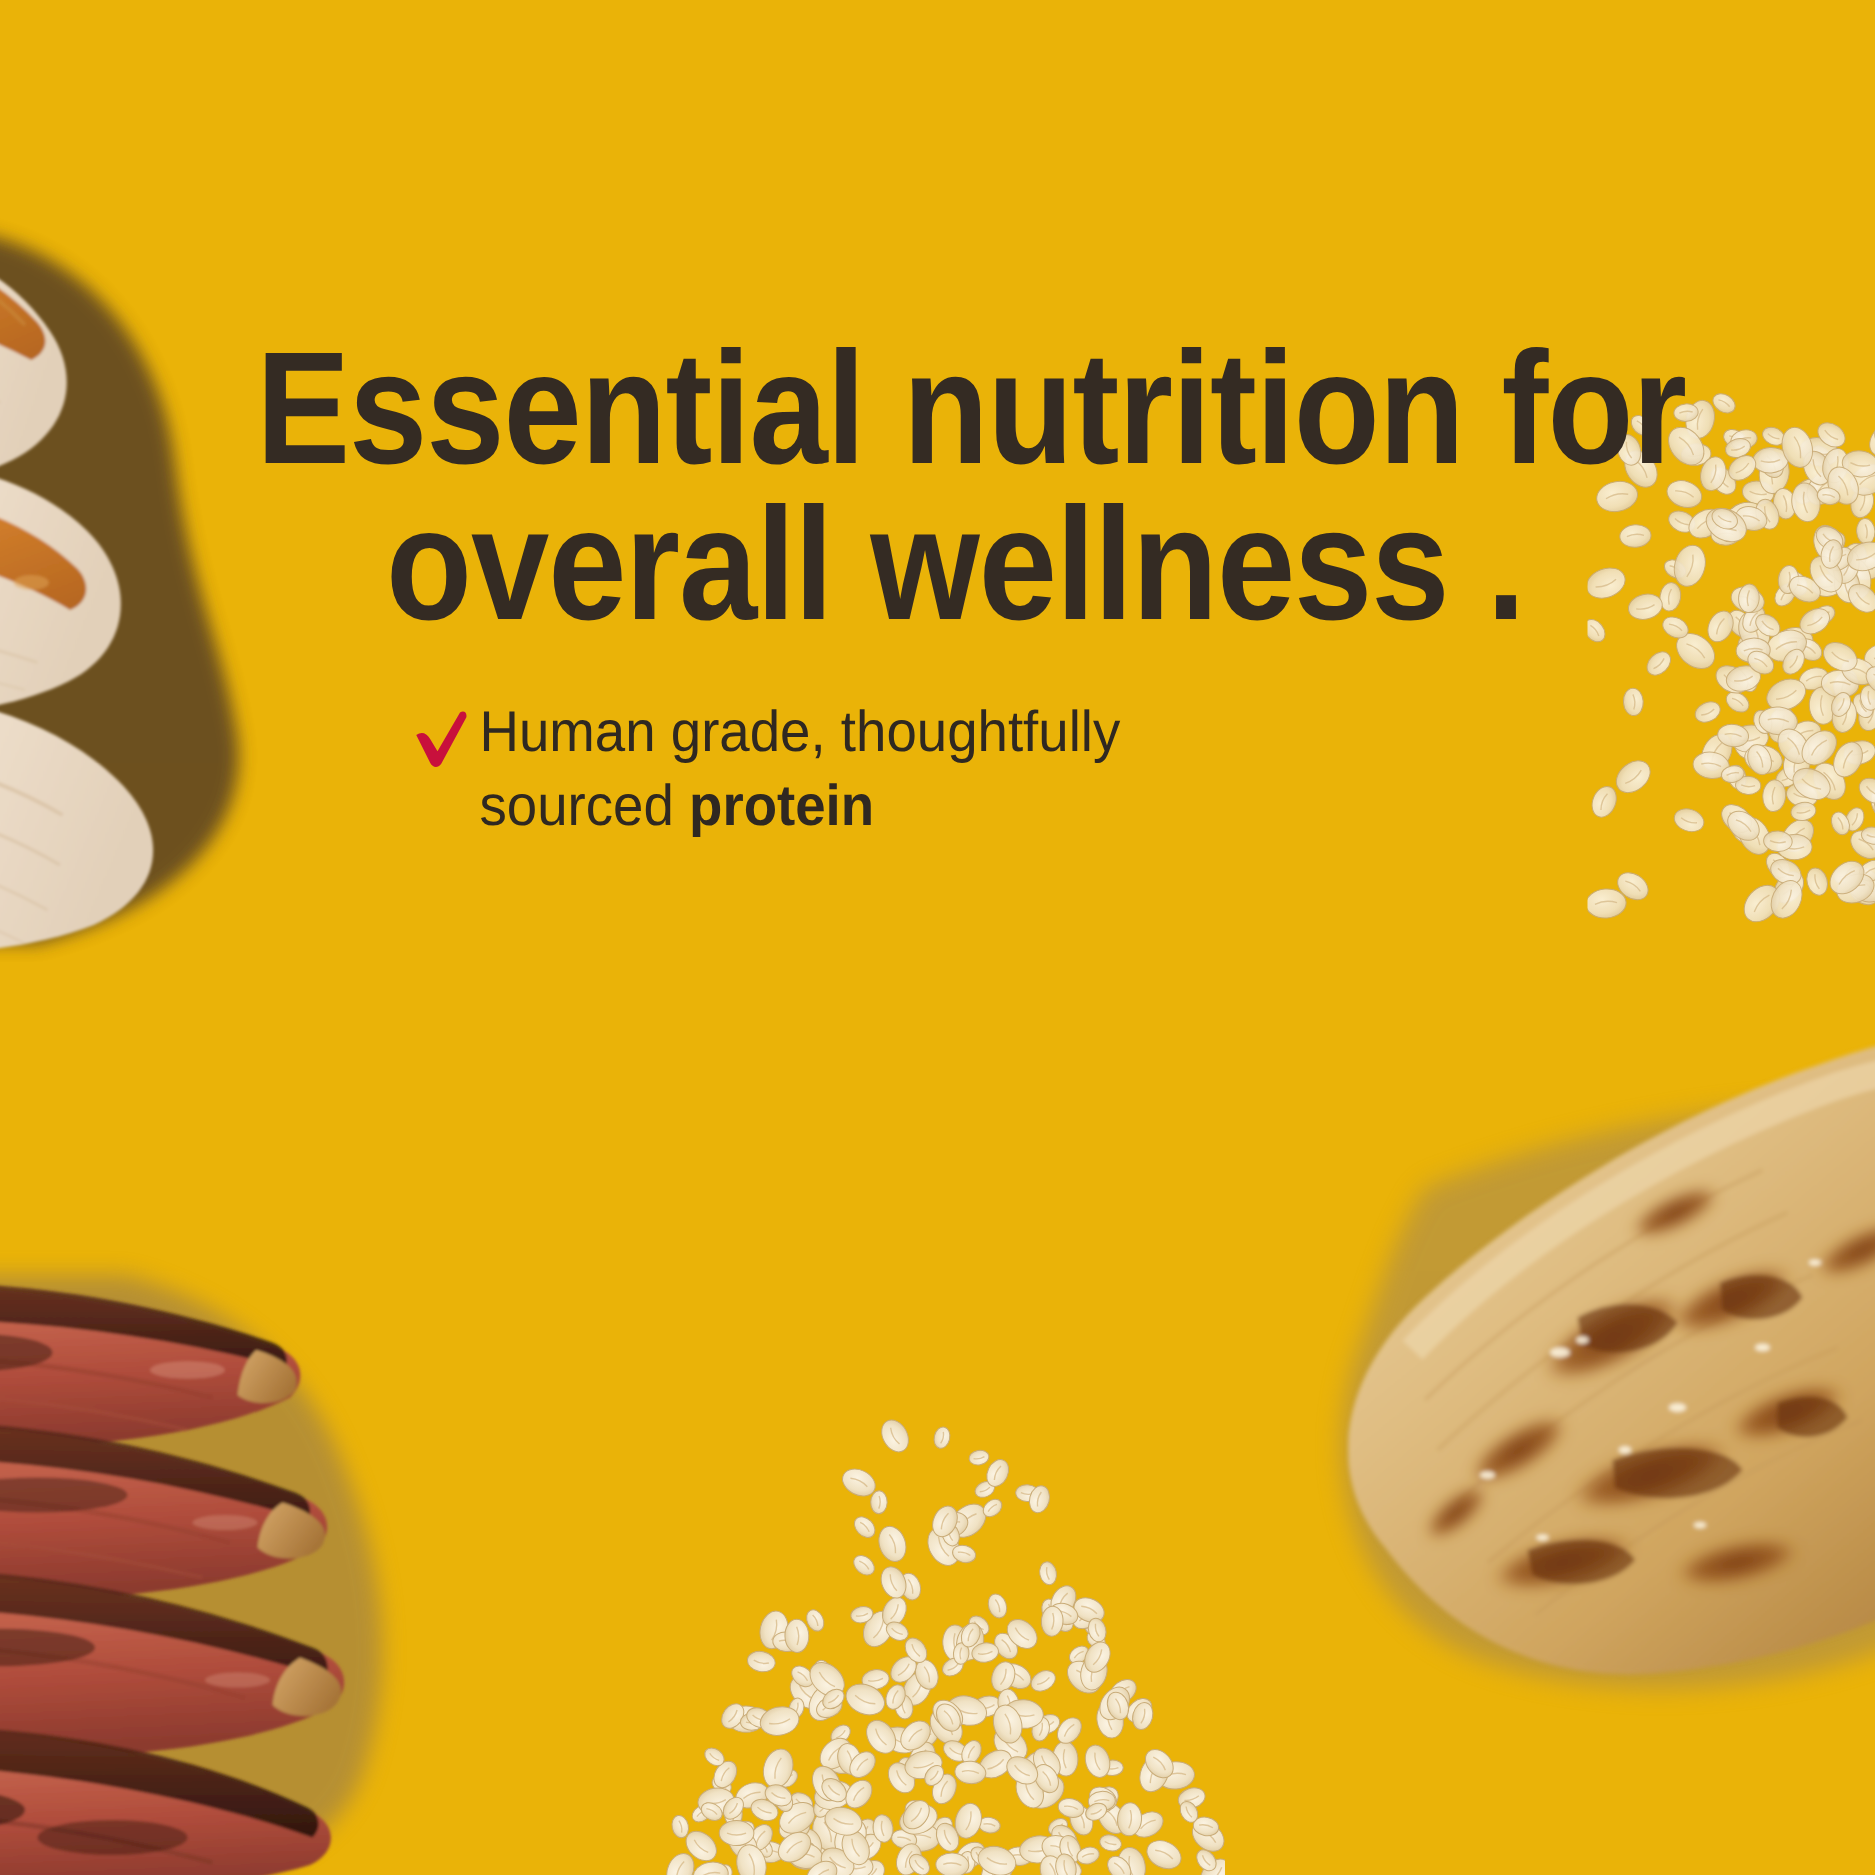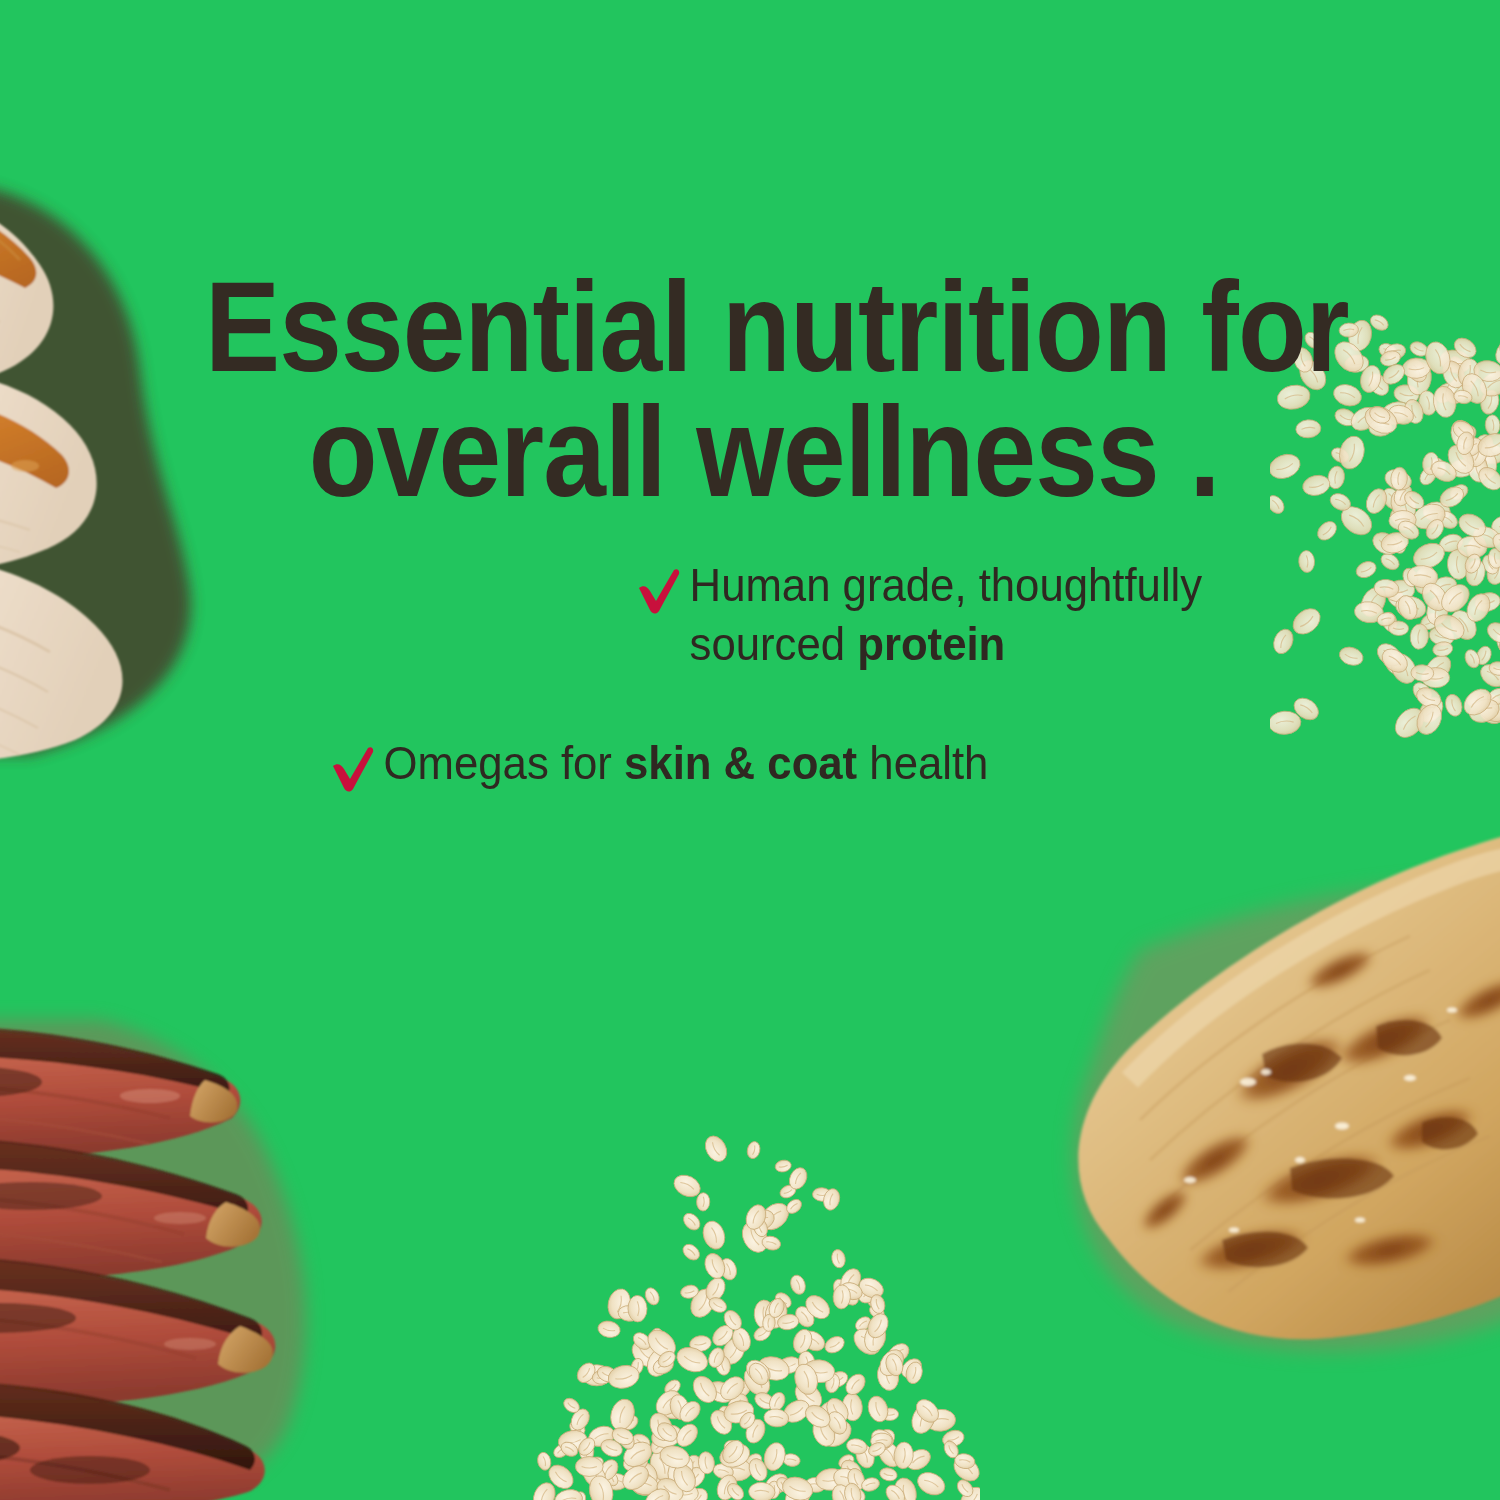--- a/index.html
+++ b/index.html
@@ -1,21 +1,21 @@
 <!DOCTYPE html>
 <html><head>
 <meta charset="utf-8">
 <style>
   html,body{margin:0;padding:0;}
   body{
     width:1500px;height:1500px;overflow:hidden;
     font-family:"Liberation Sans", sans-serif;
     background:#F2E7D5;
   }
-  #stage{position:relative;width:1500px;height:1500px;background:#22c55e;overflow:hidden;}
+  #stage{position:relative;width:1500px;height:1500px;background:#eab308;overflow:hidden;}
 
   .art{position:absolute;pointer-events:none;}
   #art-turkey{left:-120px;top:170px;width:380px;height:600px;}
   #art-steak{left:-150px;top:1000px;width:650px;height:520px;}
   #art-chicken{left:990px;top:830px;width:520px;height:630px;}
   #art-oats-tr{left:1270px;top:300px;width:240px;height:450px;}
   #art-oats-bc{left:530px;top:1110px;width:450px;height:400px;}
 
   
   #headline{
@@ -31,21 +31,21 @@
     white-space:nowrap;
   }
   #headline .hl-line{display:block;}
   #headline .hl-line.l1{text-align:left;}
   #headline .hl-line.l2{text-align:left;padding-left:118px;}
 
   
   #bullets{position:absolute;left:330px;top:556px;width:900px;}
   .bullet{position:relative;display:flex;align-items:flex-start;}
   .bullet + .bullet{margin-top:0px;}
-  #b1{margin-bottom:60px;justify-content:flex-end;}
+  #b1{margin-bottom:28px;}
   #b2{margin-bottom:42px;}
   .check{
     flex:0 0 auto;width:46px;height:48px;margin-top:10px;
   }
   .check svg{display:block;}
   .btxt{
     color:#2F2821;
     font-family:"Liberation Sans Narrow","Liberation Sans",sans-serif;
     font-size:46px;
     line-height:1.28;
@@ -1127,25 +1127,17 @@
 
     <li class="bullet" id="b1">
       <span class="check">
         <svg width="46" height="48" viewBox="0 0 46 48">
           <path d="M3 22 C7 19 11 20 14 25 L20 35 L38 4 C41 2 44 4 43 8 L23 45 C20 49 16 48 14 44 Z" fill="#C8103C"></path>
         </svg>
       </span>
       <span class="btxt"><span>Human grade, thoughtfully</span><br><span>sourced </span><b>protein</b></span>
     </li>
 
-    <li class="bullet" id="b2">
-      <span class="check">
-        <svg width="46" height="48" viewBox="0 0 46 48">
-          <path d="M3 22 C7 19 11 20 14 25 L20 35 L38 4 C41 2 44 4 43 8 L23 45 C20 49 16 48 14 44 Z" fill="#C8103C"></path>
-        </svg>
-      </span>
-      <span class="btxt"><span>Omegas for </span><b>skin &amp; coat</b><span> health</span></span>
-    </li>
 
 
   </ul>
 
 </div>
 
 </body></html>

